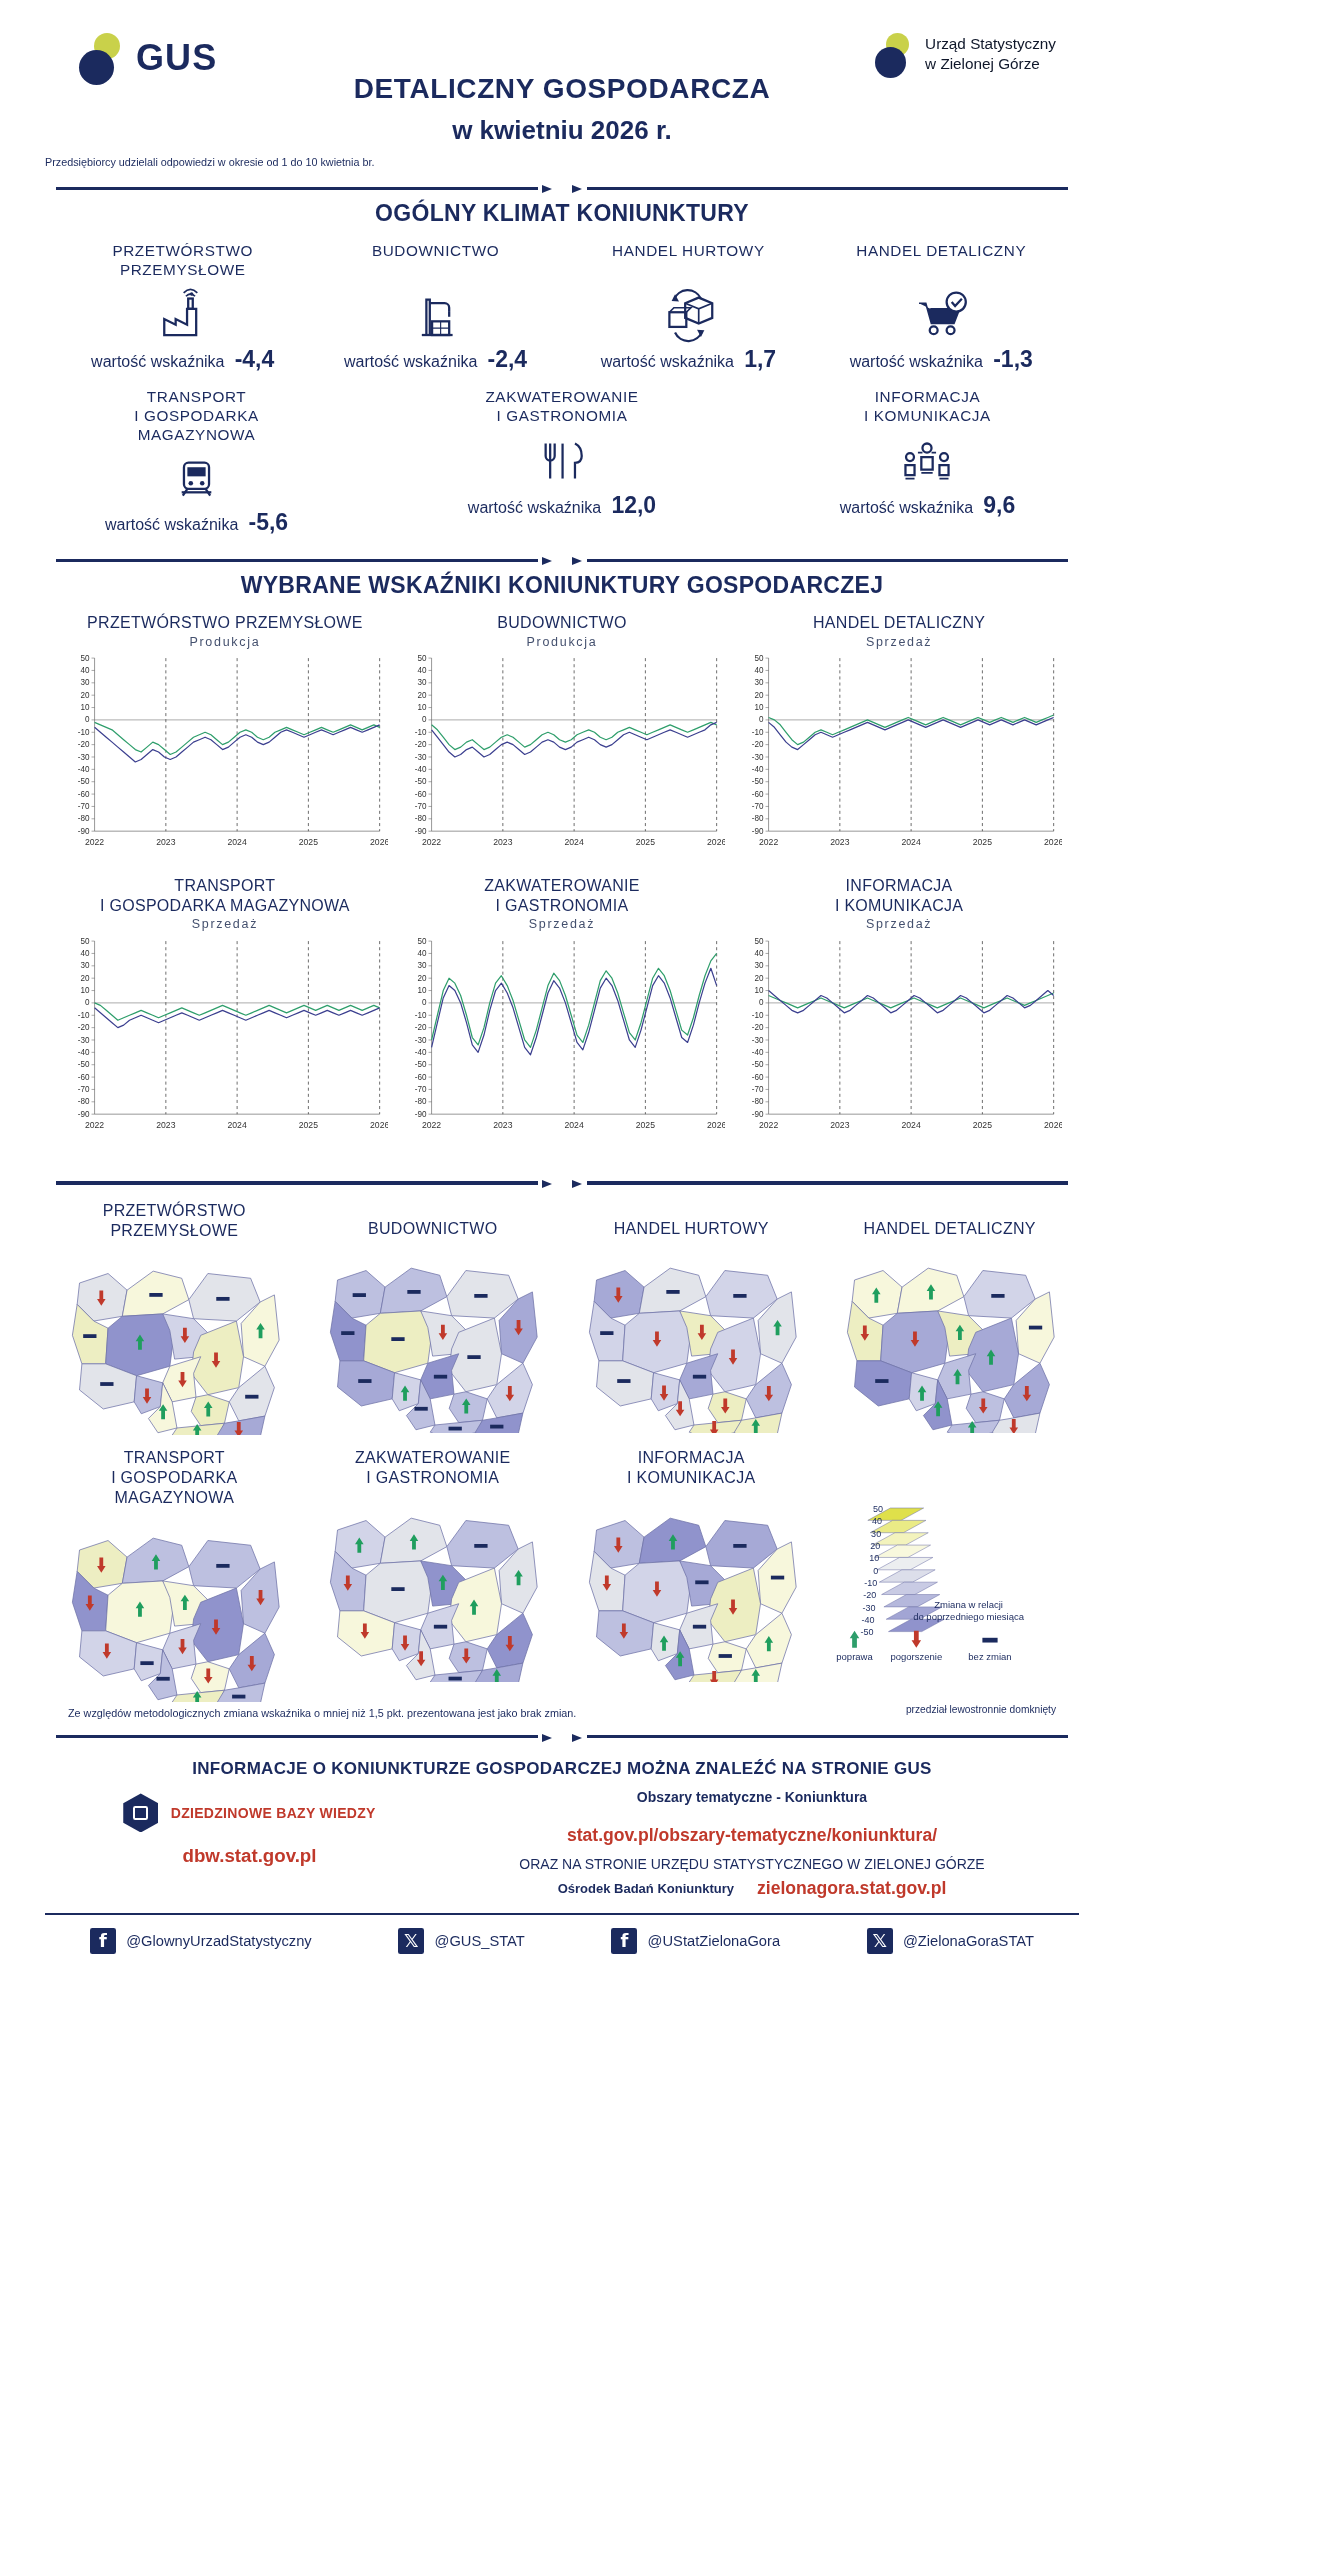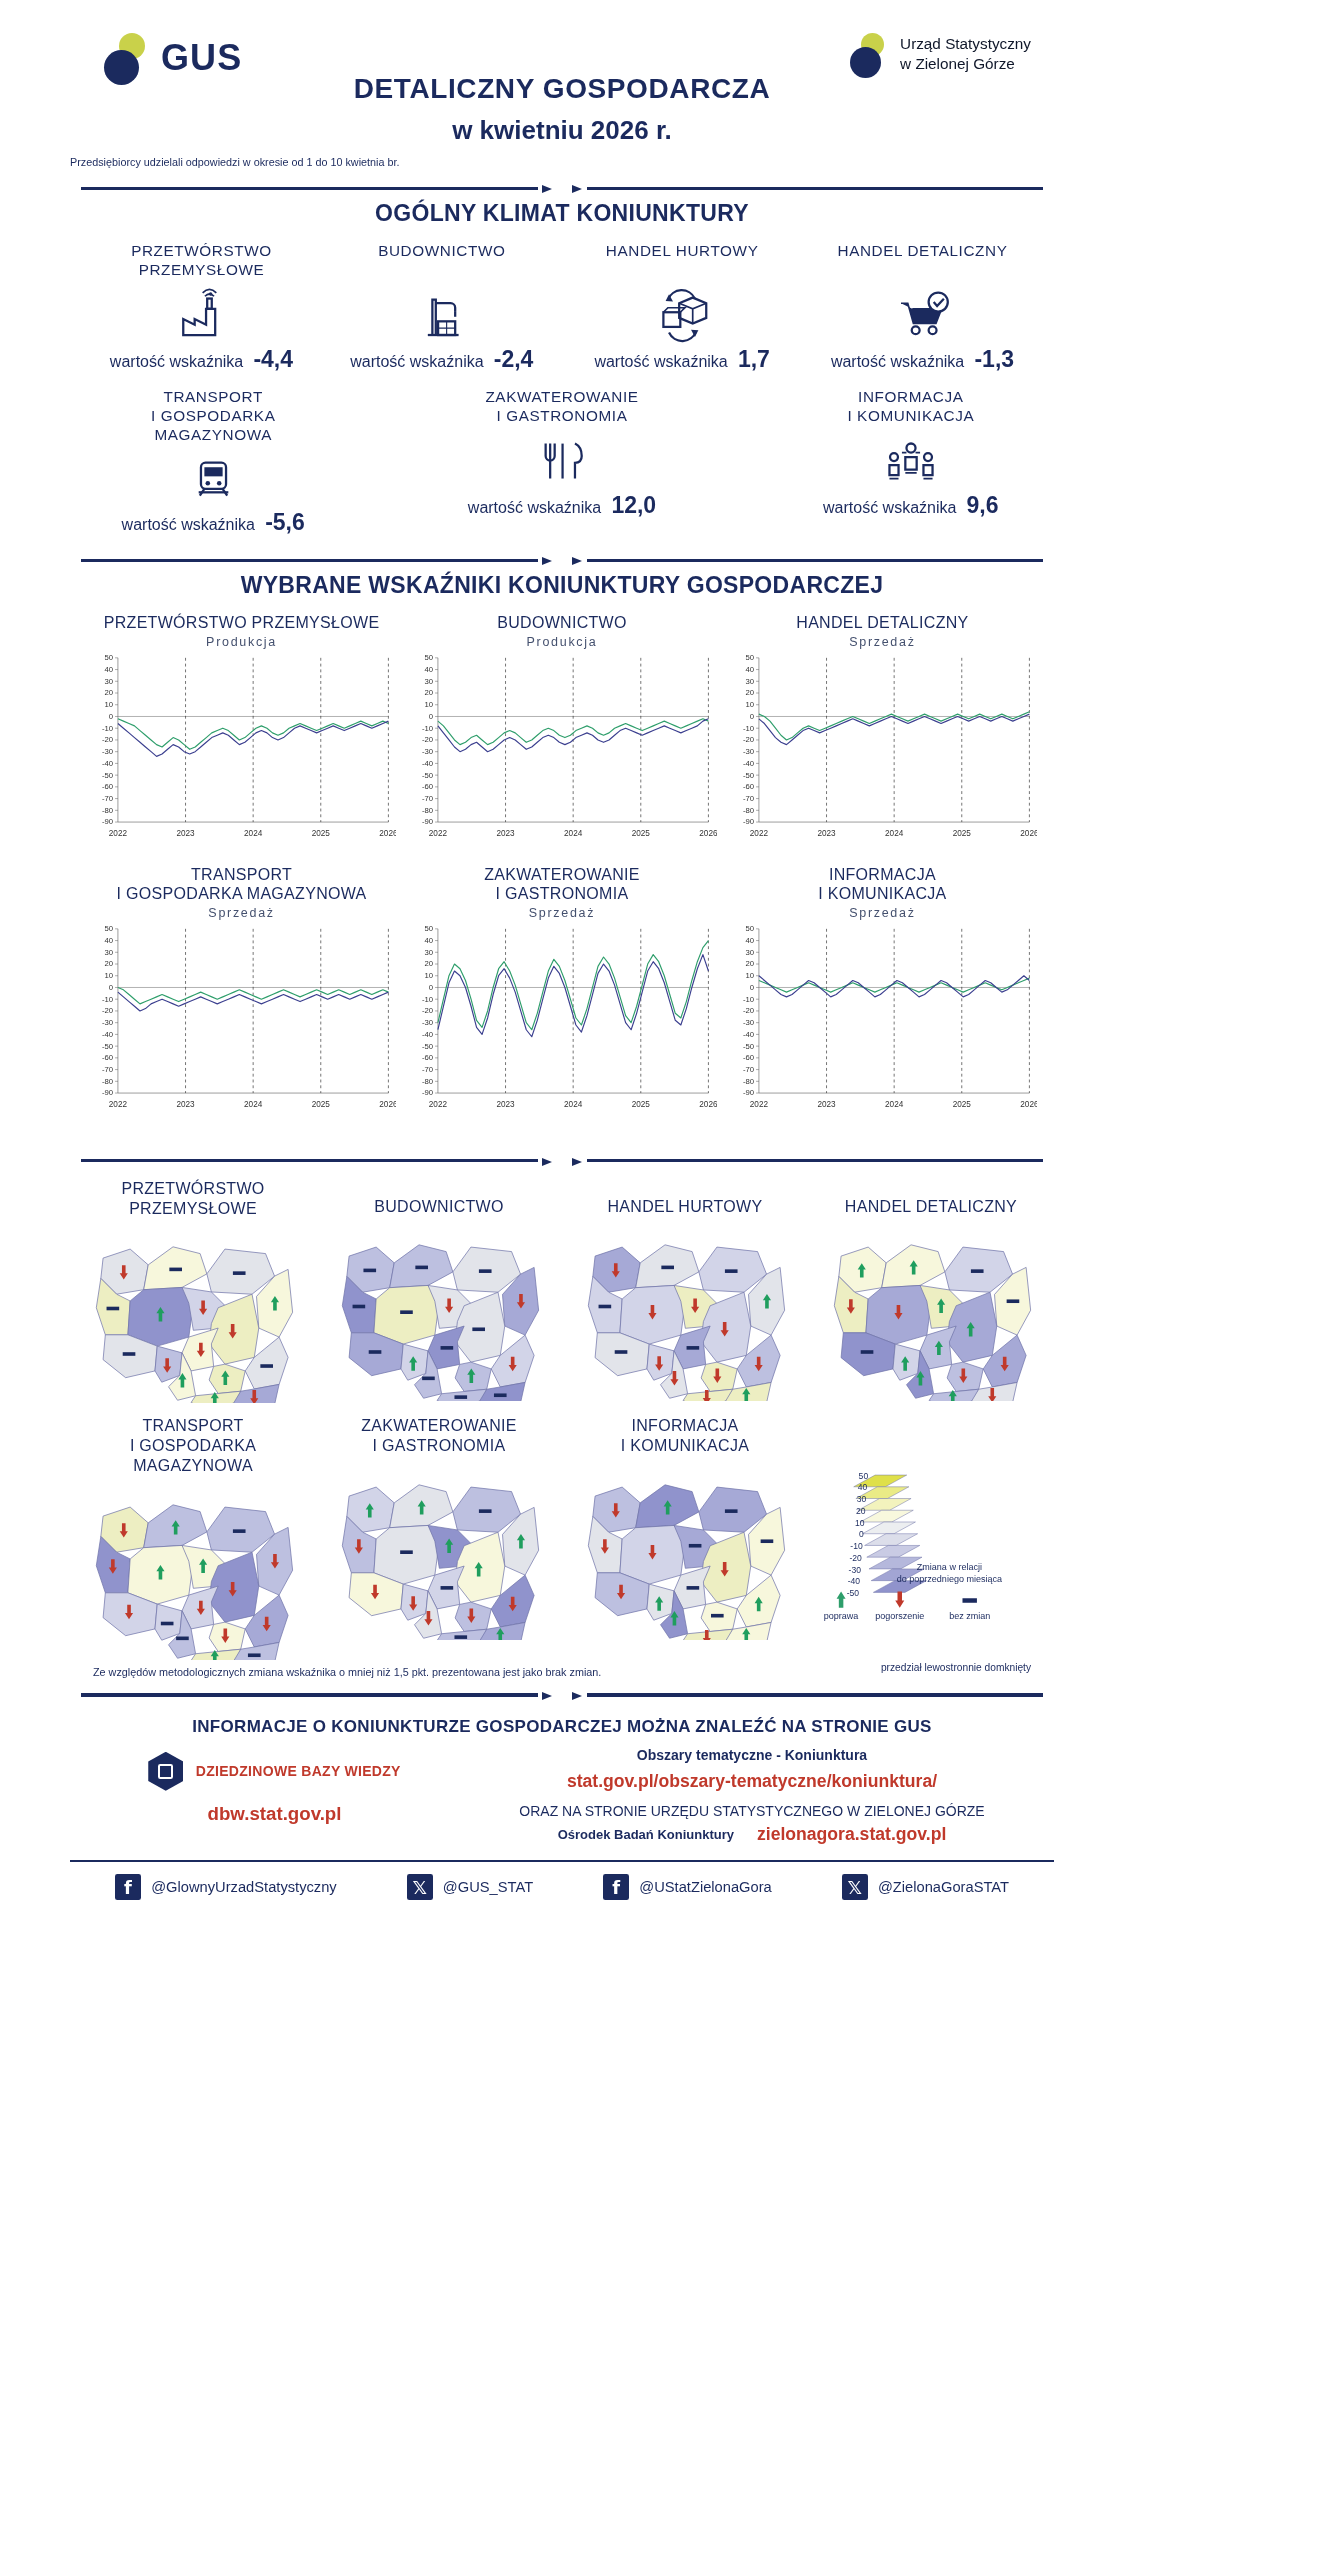--- a/index.html
+++ b/index.html
@@ -8,21 +8,21 @@
     width: 1338px;
     background: #ffffff;
     font-family: "Liberation Sans", sans-serif;
     color: #1b2a5e;
     -webkit-font-smoothing: antialiased;
   }
   .page {
     width: 1124px;
     min-height: 2576px;
     position: relative;
-    padding: 0 70px;
+    padding: 0 45px;
   }
 
   
   .top-header {
     display: flex;
     align-items: flex-start;
     justify-content: space-between;
     padding-top: 33px;
     height: 113px;
   }
@@ -199,21 +199,21 @@
     clip-path: polygon(50% 0%, 100% 25%, 100% 75%, 50% 100%, 0% 75%, 0% 25%);
     display:flex; align-items:center; justify-content:center;
   }
   .dbw-badge .inner {
     width: 14.7px; height: 14.7px; border: 2.8px solid #ffffff; border-radius: 2.3px;
   }
   .dbw-label { font-size: 14px; font-weight: bold; color:#c0392b; letter-spacing:0.3px;}
   .dbw-url { text-align:center; font-size: 18.7px; font-weight:bold; color:#c0392b; margin-top: 12.5px;}
   .footer-right { flex:1; }
   .fr-line1 { font-size: 14px; font-weight: bold; text-align:center;}
-  .fr-line2 { font-size: 17.6px; font-weight: bold; color:#c0392b; text-align:center; margin-top: 8px;}
+  .fr-line2 { font-size: 17.6px; font-weight: bold; color:#c0392b; text-align:center; margin-top: 20px;}
   .fr-line3 { font-size: 14px; text-align:center; margin-top: 10.2px;}
   .fr-line4 { display:flex; align-items:center; justify-content:center; gap:23px; margin-top: 5.7px;}
   .fr-line4 .a { font-size: 13px; font-weight:bold;}
   .fr-line4 .b { font-size: 17.6px; font-weight:bold; color:#c0392b;}
 
   .social-bar {
     margin-top: 14.7px;
     border-top: 2.3px solid #1b2a5e;
     padding: 12.5px 45px 17px 45px;
     display:flex;

